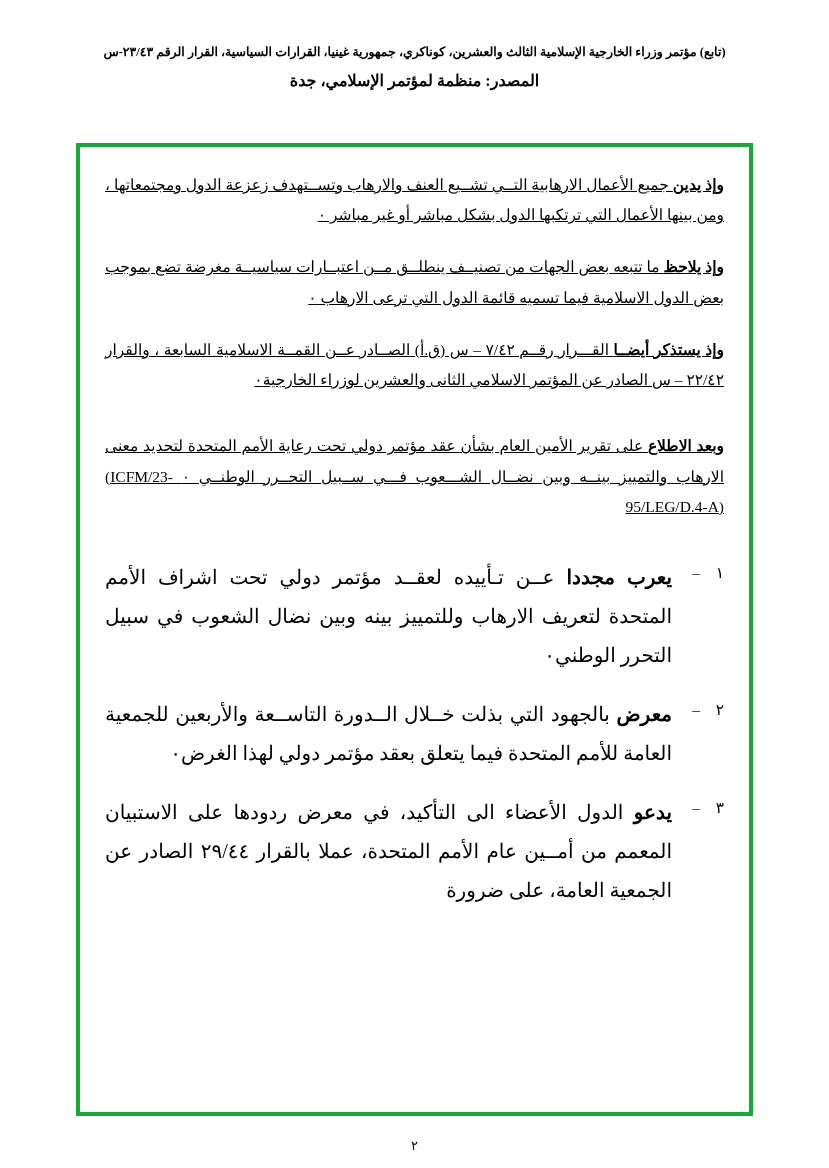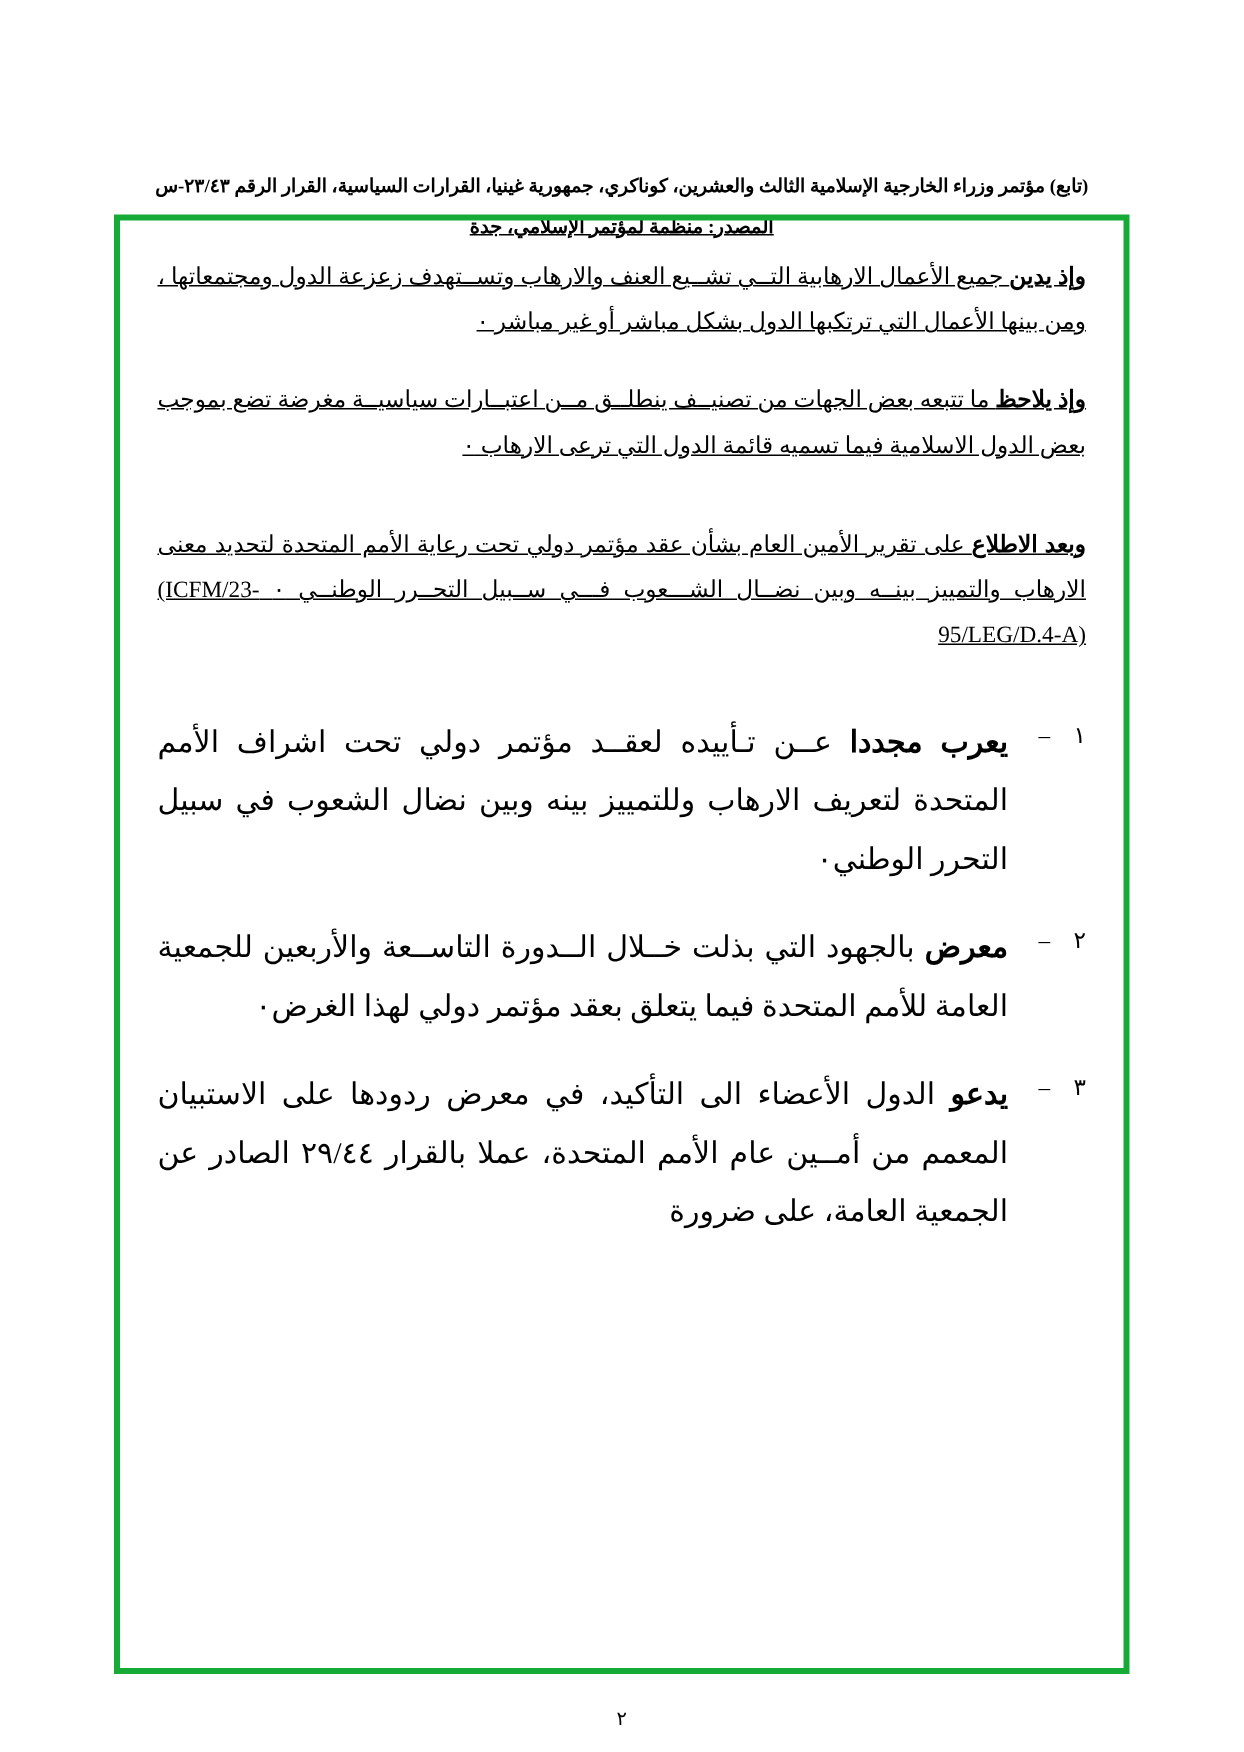--- a/index.html
+++ b/index.html
@@ -16,34 +16,33 @@
     overflow: hidden;
   }
   .page {
     width: 829px;
     height: 1168px;
     position: relative;
     box-sizing: border-box;
   }
   .header {
     text-align: center;
-    padding-top: 116px;
+    padding-top: 44px;
     direction: rtl;
   }
   .header-line1 {
     font-size: 12.5px;
     font-weight: bold;
     letter-spacing: 0px;
     line-height: 1.4;
   }
   .header-line2 {
-    font-size: 13px;
+    font-size: 16px;
     font-weight: bold;
     margin-top: 9px;
-    text-decoration: underline;
   }
   .frame {
     position: absolute;
     top: 143px;
     right: 76px;
     left: 76px;
     bottom: 52px;
     border: 4px solid #1db954;
     border-color: #16ab36;
     box-sizing: border-box;
@@ -124,20 +123,21 @@
   <div class="frame" style="border-color: rgb(22, 171, 54);"></div>
 
   <div class="content">
 
     <p class="para"><span class="lead">وإذ يدين</span><span> جميع الأعمال الارهابية التــي تشــيع العنف والارهاب وتســتهدف زعزعة الدول ومجتمعاتها ، ومن بينها الأعمال التي ترتكبها الدول بشكل مباشر أو غير مباشر ٠</span></p>
 
 
     <p class="para"><span class="lead">وإذ يلاحظ</span><span> ما تتبعه بعض الجهات من تصنيــف ينطلــق مــن اعتبــارات سياسيــة مغرضة تضع بموجب بعض الدول الاسلامية فيما تسميه قائمة الدول التي ترعى الارهاب ٠</span></p>
 
 
+    <p class="para"><span class="lead">وإذ يستذكر أيضــا</span><span> القـــرار رقــم ٧/٤٢ – س (ق.أ) الصــادر عــن القمــة الاسلامية السابعة ، والقرار ٢٢/٤٢ – س الصادر عن المؤتمر الاسلامي الثانى والعشرين  لوزراء الخارجية٠</span></p>
 
     <div class="spacer-big"></div>
 
     <p class="para"><span class="lead">وبعد الاطلاع</span><span> على تقرير الأمين العام بشأن عقد مؤتمر دولي تحت رعاية الأمم المتحدة لتحديد معنى الارهاب والتمييز بينــه وبين نضــال الشـــعوب فـــي ســبيل التحــرر الوطنــي ٠ </span><span class="latin">(ICFM/23-95/LEG/D.4-A)</span></p>
 
     <div class="spacer-big"></div>
 
     <div class="numbered">
       <div class="num">١</div>
       <div class="dash">–</div>

